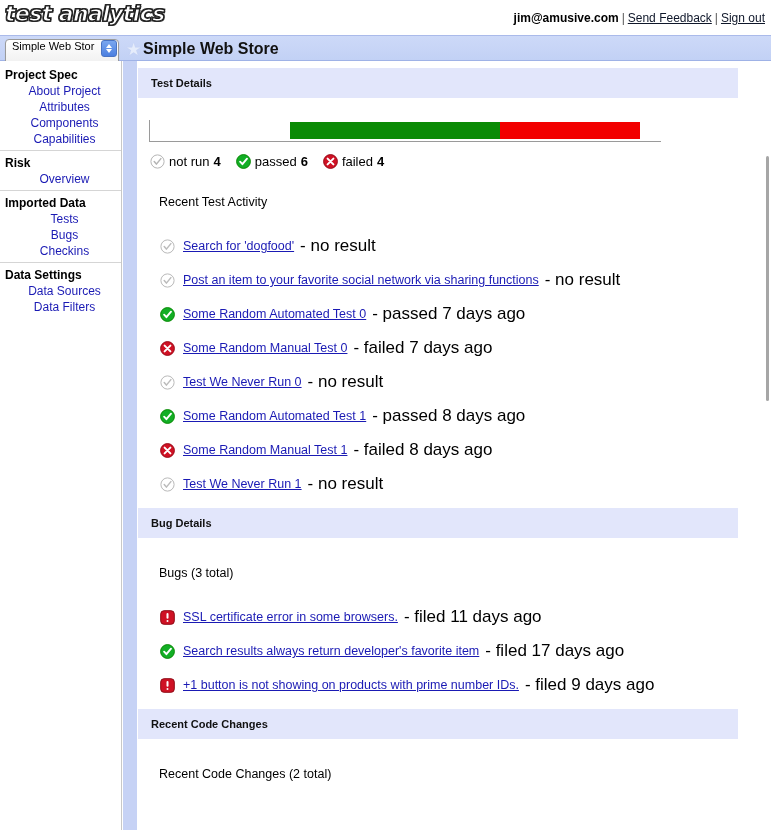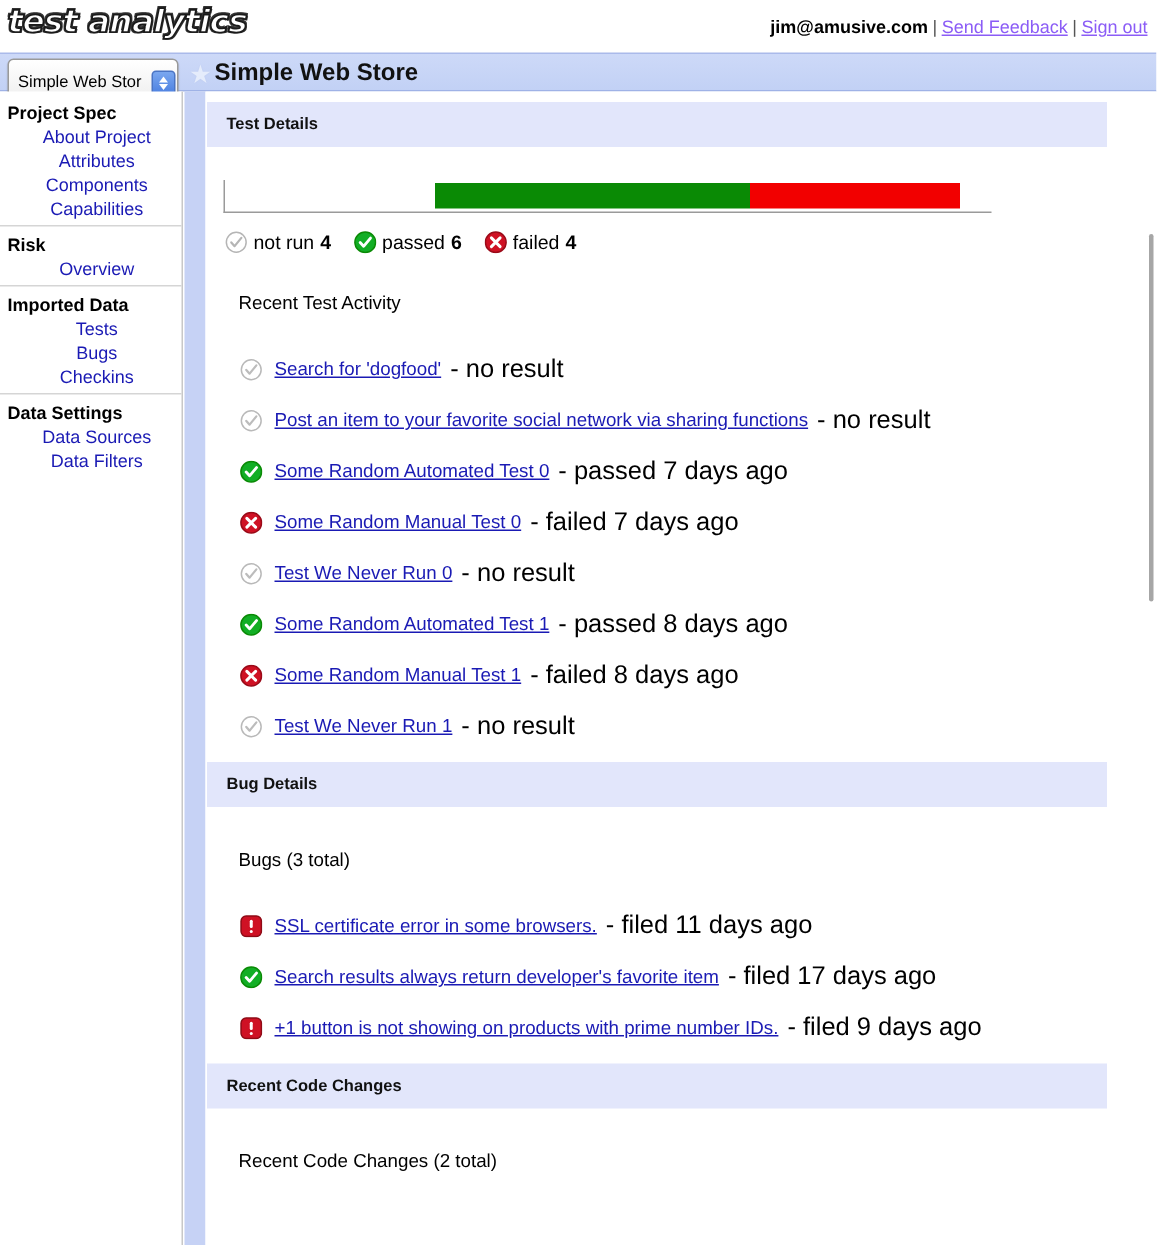--- a/index.html
+++ b/index.html
@@ -42,21 +42,21 @@
   .account {
     position: absolute;
     right: 6px; top: 11px;
     font-size: 12px;
     color: #000;
     white-space: nowrap;
   }
   .account .email { font-weight: bold; }
   .account .sep { color: #555; padding: 0 3px; }
   .account a {
-    color: #8b5cf6;
+    color: #0f172a;
     text-decoration: underline;
   }
 
   
   .projectbar {
     position: relative;
     height: 26px;
     background: #c9d6f7;
     background: linear-gradient(#cdd9f8, #c2d1f5);
     border-top: 1px solid #aabaea;
@@ -64,21 +64,21 @@
   }
   .proj-select {
     position: absolute;
     left: 5px; top: 3px;
     width: 114px; height: 32px;
     border: 1px solid #9a9a9a;
     border-radius: 4px;
     background: linear-gradient(#ffffff, #ececec);
     box-shadow: 0 1px 1px rgba(0,0,0,.15);
     display: flex;
-    align-items: center;
+    align-items: flex-start;
     cursor: default;
   }
   .proj-select .lbl {
     flex: 1;
     padding-left: 6px;
     font-size: 11px;
     color: #000;
     white-space: nowrap;
     overflow: hidden;
   }

